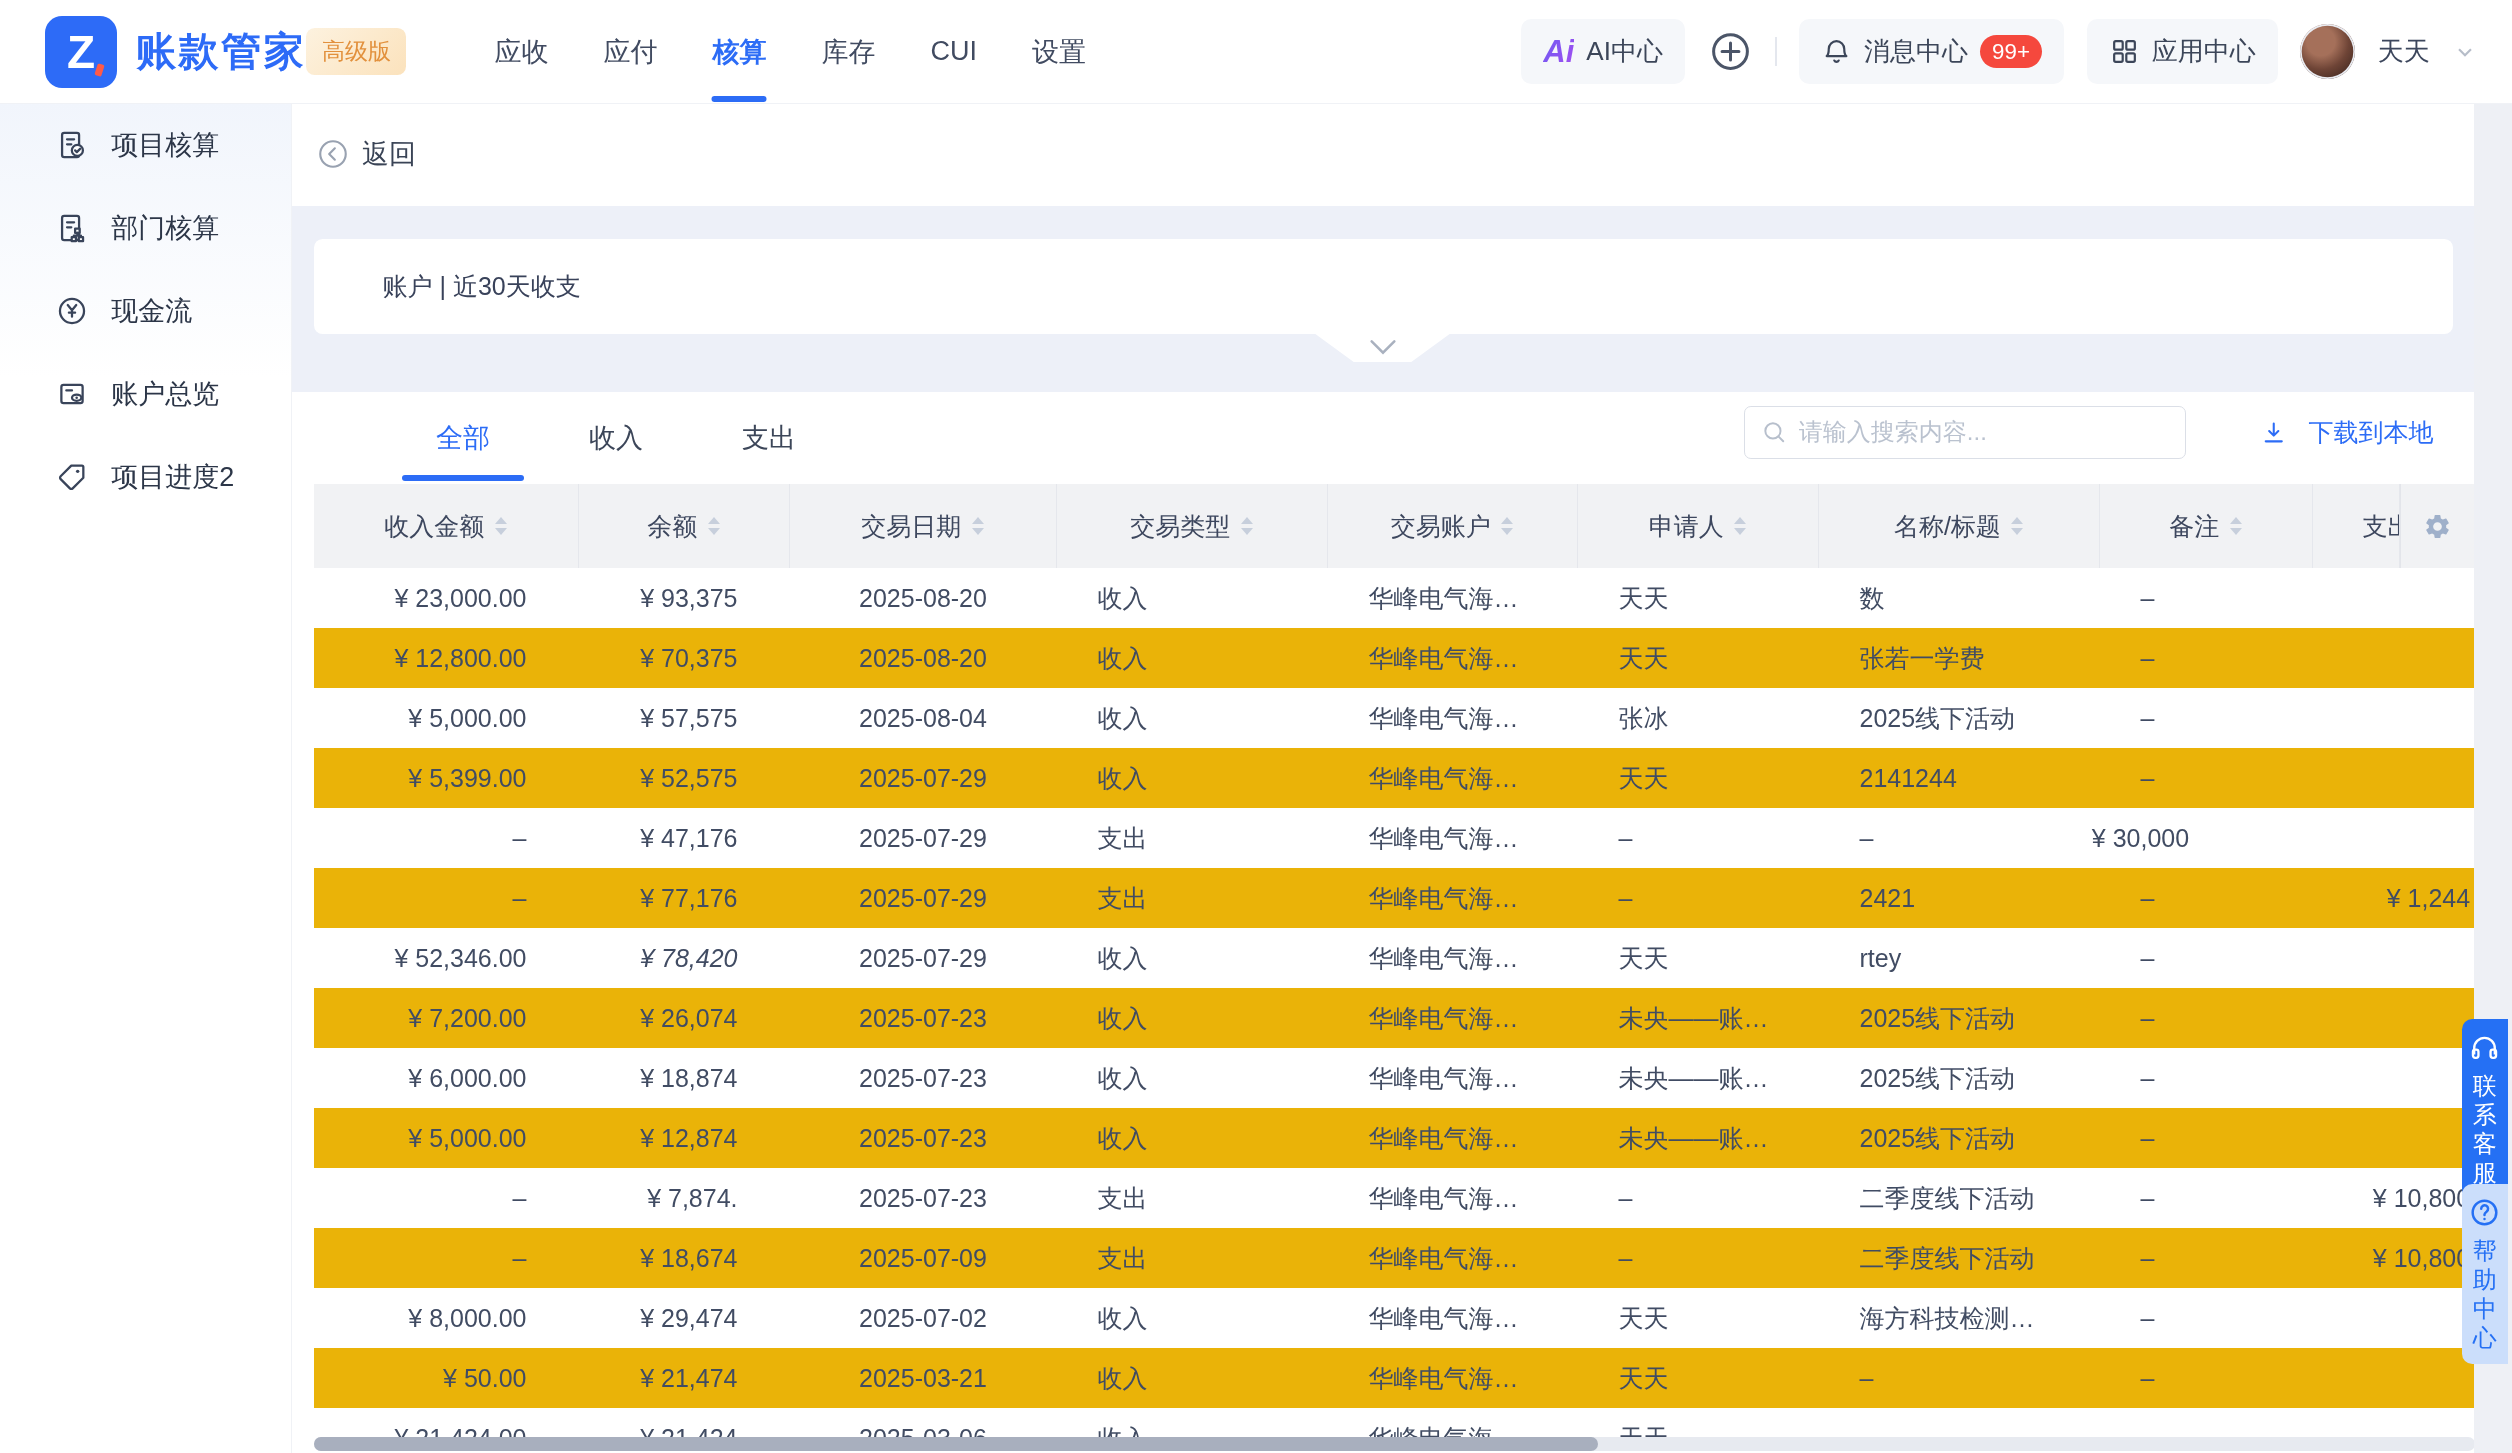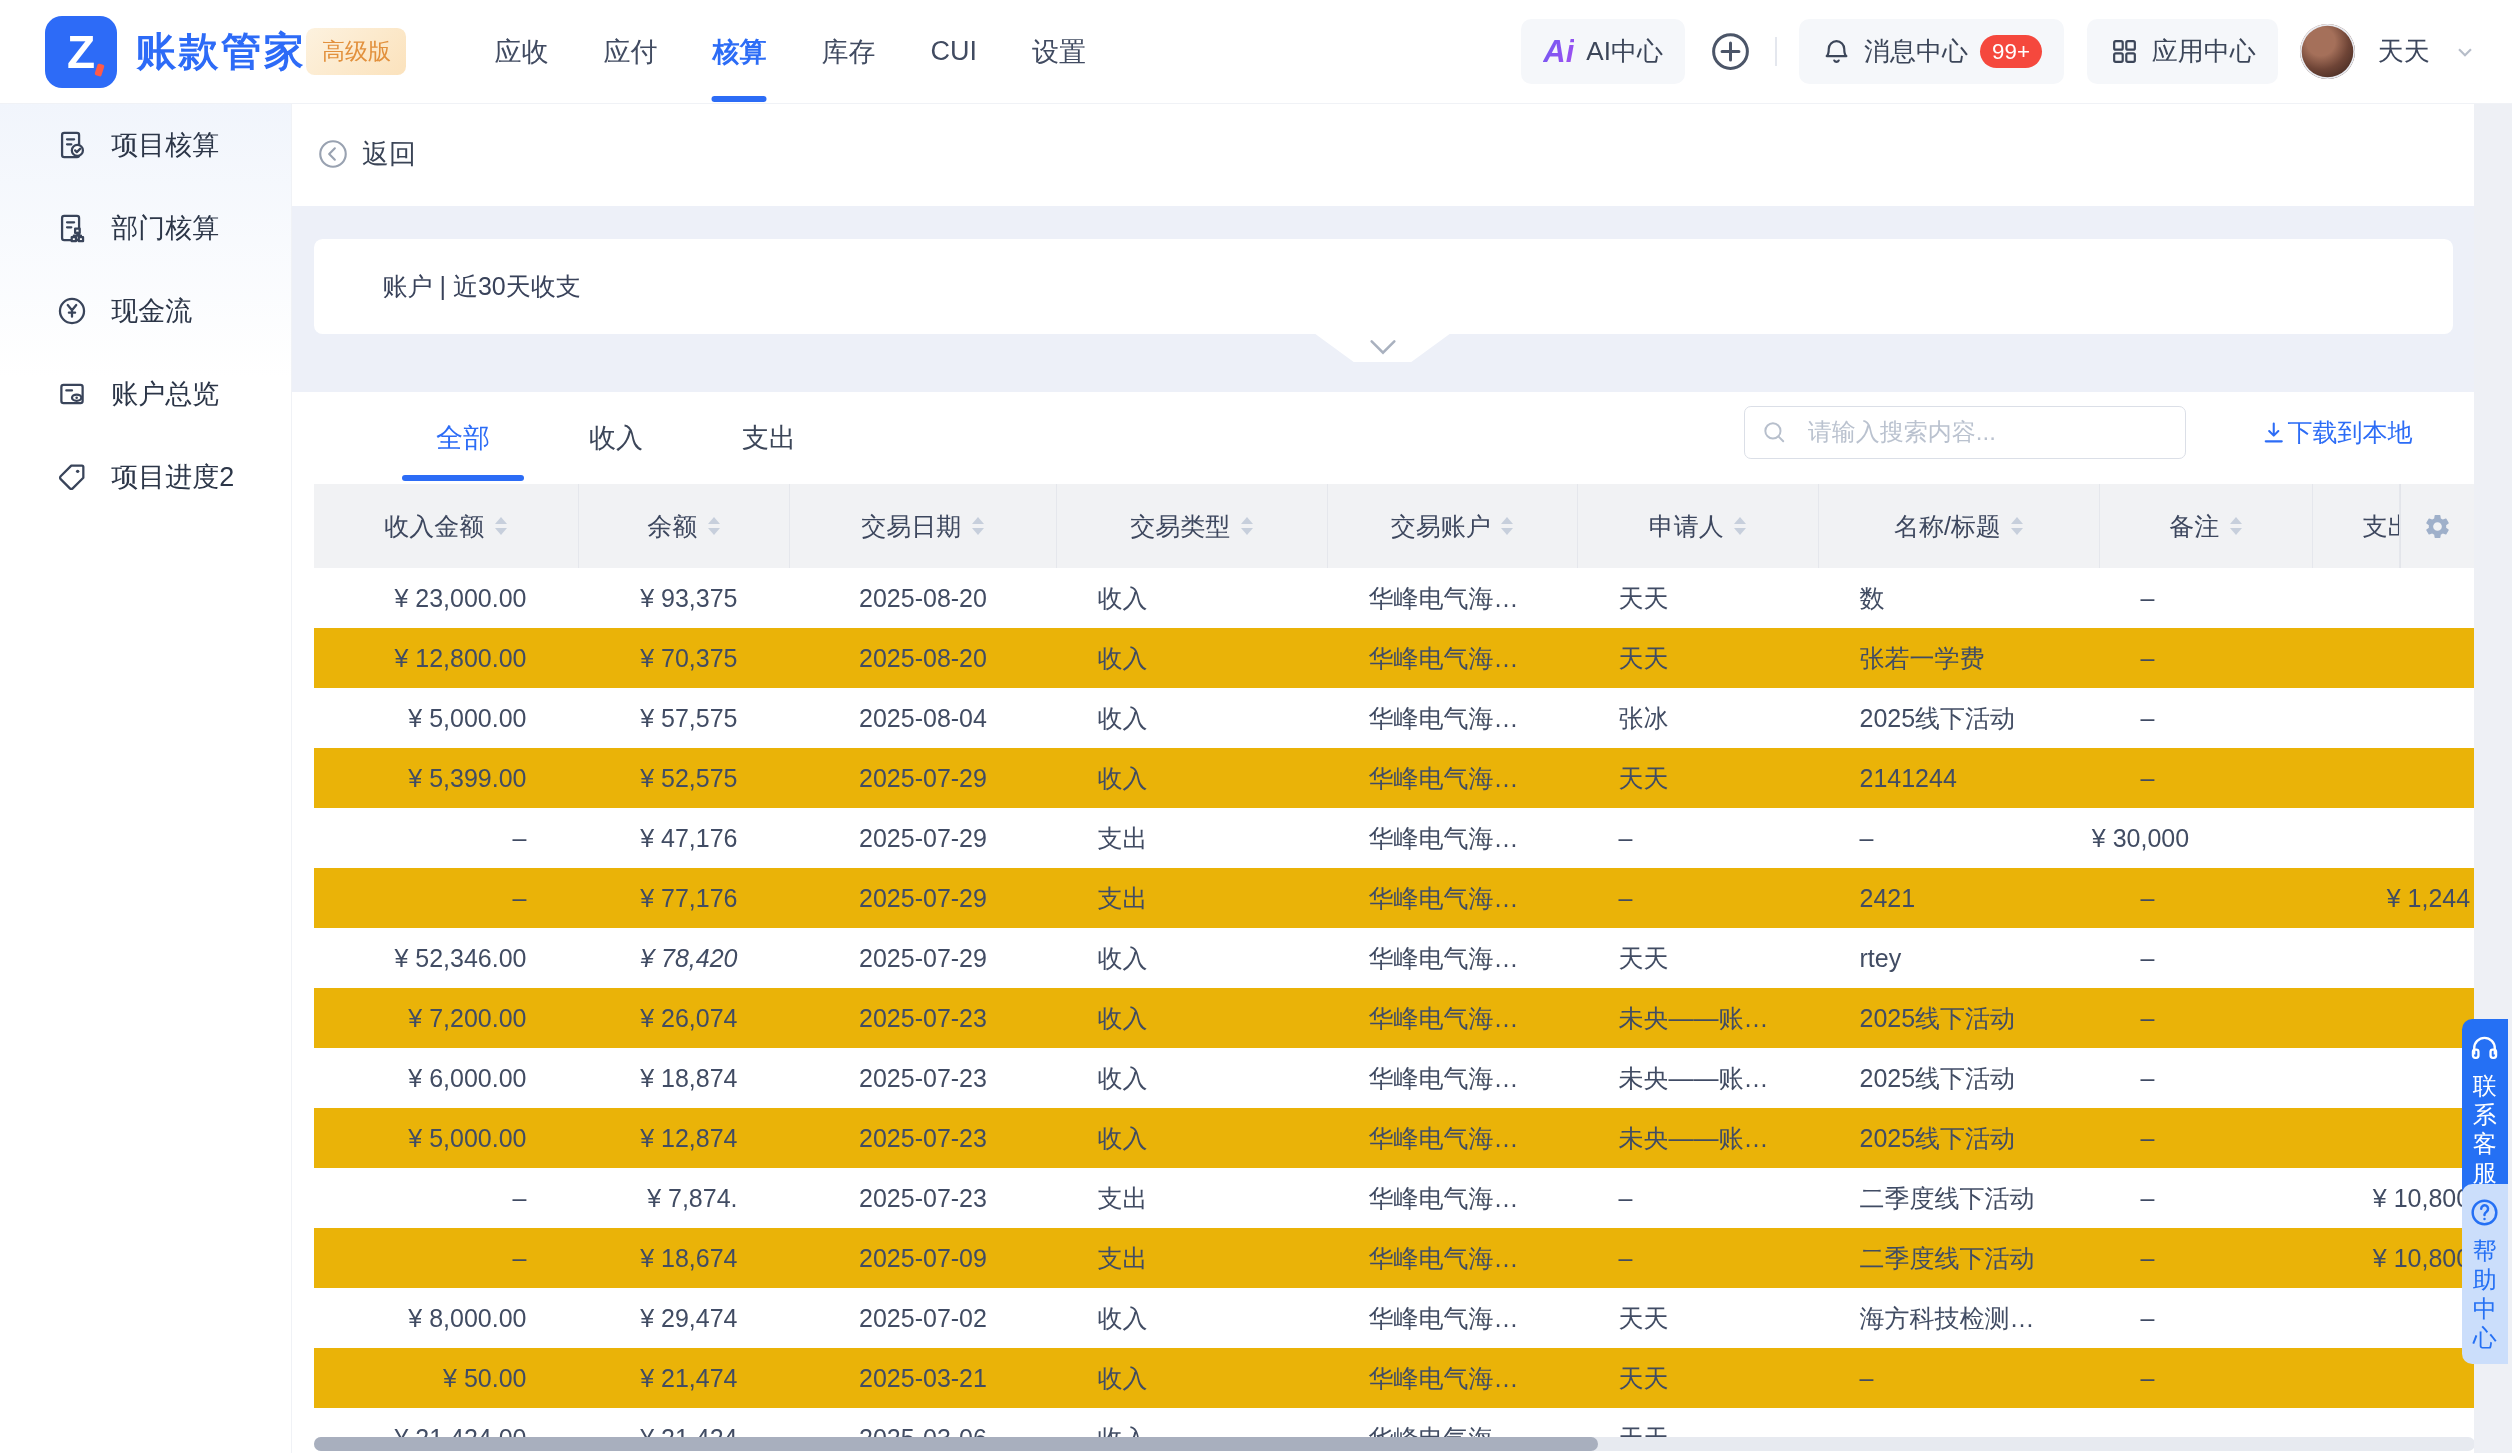--- a/index.html
+++ b/index.html
@@ -55,26 +55,26 @@
   .collapse-tab{position:absolute;left:1022px;top:230px;width:137px;height:29px;background:#fff;cursor:pointer;
                 clip-path:polygon(0 0,100% 0,71% 100%,29% 100%);display:flex;align-items:flex-start;justify-content:center;}
   .collapse-tab .ic{color:#a9b1bf;margin-top:0.9px;}
 
   .toolbar{position:absolute;left:0;top:289px;width:2182px;height:92px;}
   .tabs{position:absolute;left:110px;top:0;height:92px;display:flex;gap:31px;}
   .tab{position:relative;padding:0 34px;display:flex;align-items:center;font-size:27px;color:#3c4659;cursor:pointer;}
   .tab.active{color:#2c6cf6;}
   .tab.active::after{content:"";position:absolute;left:0;right:0;bottom:3.4px;height:6px;border-radius:3.4px;background:#2c6cf6;}
   .search-box{position:absolute;left:1452px;top:13.7px;width:442px;height:53px;border:1.7px solid #dbdfe7;border-radius:6.9px;
-              box-sizing:border-box;display:flex;align-items:center;background:#fff;gap:9px;}
+              box-sizing:border-box;display:flex;align-items:center;background:#fff;}
   .search-box .ic{color:#b7bfcc;margin:0 10.3px 0 15.5px;}
   .search-box input{border:none;outline:none;flex:1;font-size:24px;color:#3c465c;background:transparent;
                     font-family:inherit;min-width:0;}
   .search-box input::placeholder{color:#bac2cf;}
-  .download{position:absolute;left:1968px;top:24px;display:flex;align-items:center;gap:0;color:#2c6cf6;font-size:25px;cursor:pointer;}
+  .download{position:absolute;left:1968px;top:24px;display:flex;align-items:center;gap:21px;color:#2c6cf6;font-size:25px;cursor:pointer;}
 
   
   .table{position:absolute;left:21.5px;top:381px;width:2161px;}
   .thead{display:flex;height:84px;background:#f1f2f4;}
   .th{display:flex;align-items:center;justify-content:center;font-size:25px;font-weight:500;color:#3d475e;
       box-sizing:border-box;border-right:0.9px solid #e5e7ec;overflow:hidden;white-space:nowrap;cursor:pointer;}
   .th:last-child{border-right:none;}
   .th.clip{justify-content:flex-start;padding-left:50px;}
   .sort{display:flex;flex-direction:column;gap:3.4px;margin-left:10.3px;}
   .car{width:0;height:0;border-left:6.9px solid transparent;border-right:6.9px solid transparent;}

